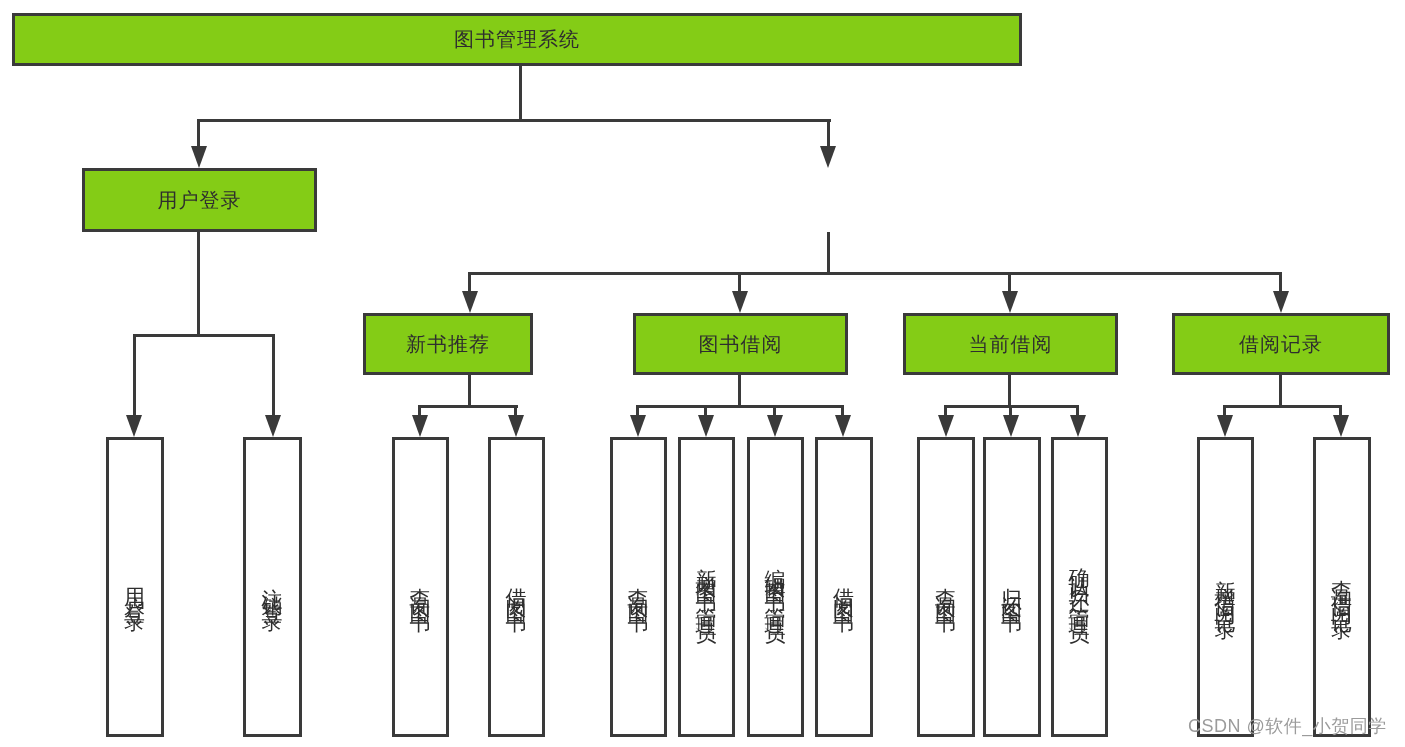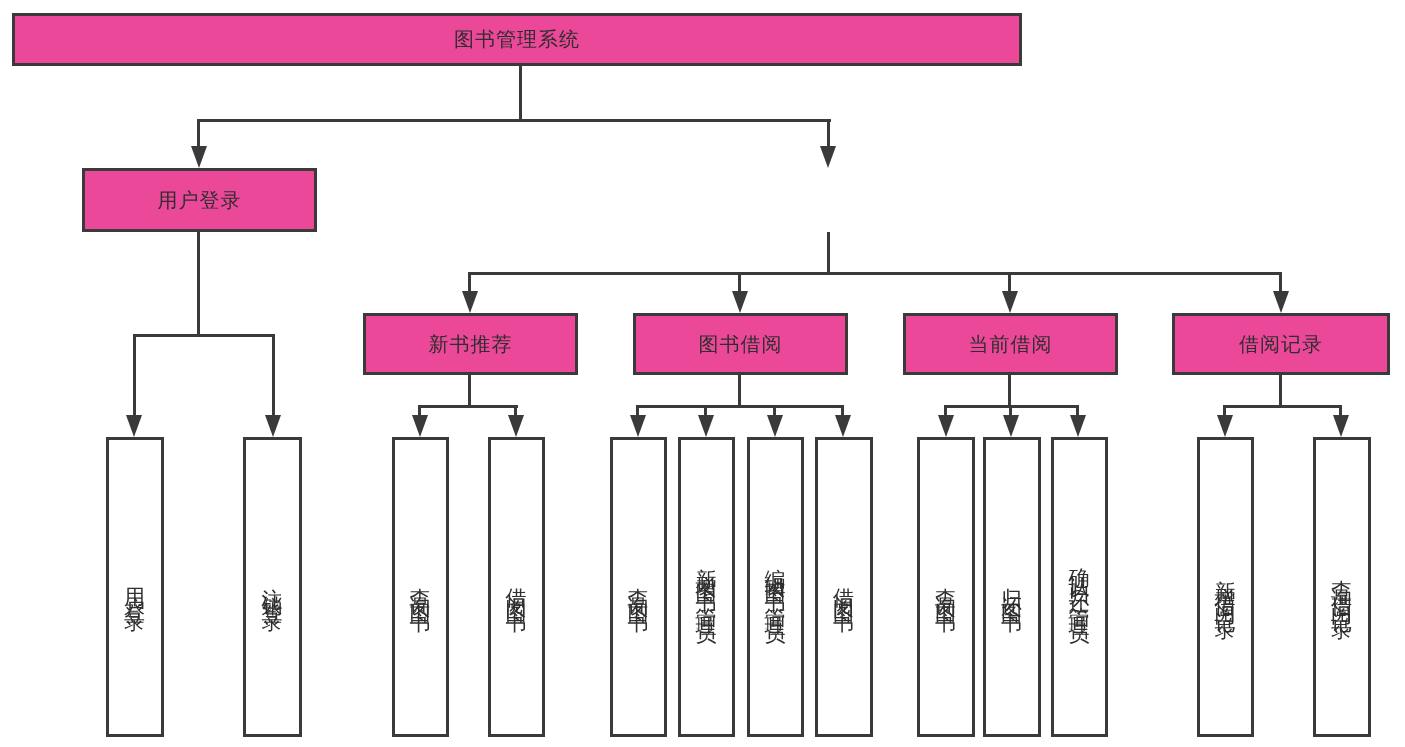--- a/index.html
+++ b/index.html
@@ -13,21 +13,21 @@
     background:#fff;
     overflow:hidden;
     font-family:"Liberation Sans","DejaVu Sans",sans-serif;
     color:var(--text);
   }
   
   .nodebox{
     position:absolute;
     box-sizing:border-box;
     border:3px solid var(--line);
-    background:#ec4899;
+    background:#84cc16;
     display:flex;align-items:center;justify-content:center;
   }
   .nodebox span{
     font-size:20px;letter-spacing:1px;color:var(--text);white-space:nowrap;
   }
   .root{left:12px;top:13px;width:1010px;height:53px;}
   .lvl2{top:168px;height:64px;width:235px;}
   .lvl3{top:313px;height:62px;}
   .vbox{
     position:absolute;top:437px;height:300px;
@@ -84,21 +84,21 @@
   <div class="hl" style="left:468px;top:272px;width:814px"></div>
   <div class="vl" style="left:468px;top:272px;height:21px"></div>
   <div class="ar" style="left:462px;top:291px"></div>
   <div class="vl" style="left:738px;top:272px;height:21px"></div>
   <div class="ar" style="left:732px;top:291px"></div>
   <div class="vl" style="left:1008px;top:272px;height:21px"></div>
   <div class="ar" style="left:1002px;top:291px"></div>
   <div class="vl" style="left:1279px;top:272px;height:21px"></div>
   <div class="ar" style="left:1273px;top:291px"></div>
 
-  <div class="nodebox lvl3" style="left:363px;width:215px">
+  <div class="nodebox lvl3" style="left:363px;width:170px">
     <span>新书推荐</span>
   </div>
   <div class="nodebox lvl3" style="left:633px;width:215px">
     <span>图书借阅</span>
   </div>
   <div class="nodebox lvl3" style="left:903px;width:215px">
     <span>当前借阅</span>
   </div>
   <div class="nodebox lvl3" style="left:1172px;width:218px">
     <span>借阅记录</span>
@@ -175,14 +175,15 @@
     <span class="vtext">确认归还（管理员）</span>
   </div>
 
   <div class="vbox" style="left:1197px;width:57px">
     <span class="vtext">新增借阅记录</span>
   </div>
   <div class="vbox" style="left:1313px;width:58px">
     <span class="vtext">查询借阅记录</span>
   </div>
 
+  <div class="watermark">CSDN @软件_小贺同学</div>
 
 </div>
 
 </body></html>

